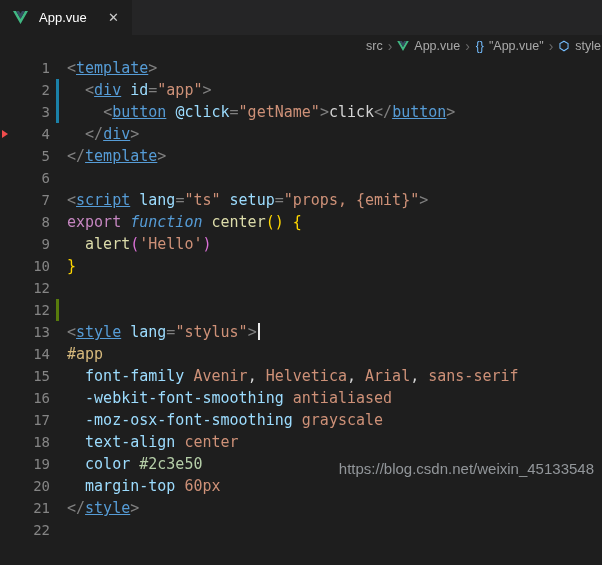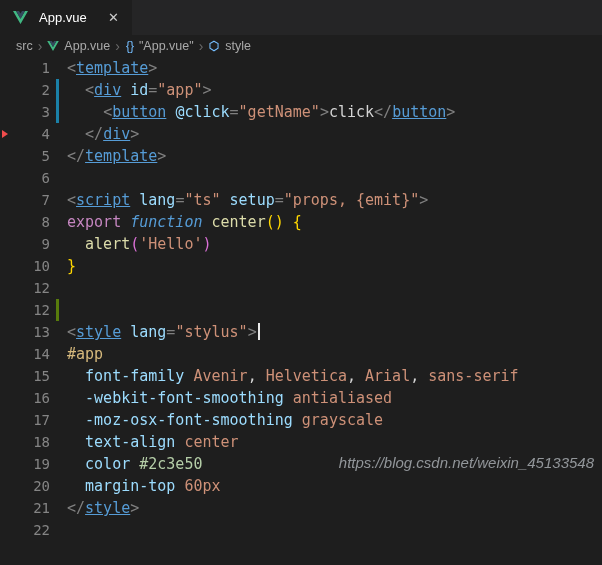--- a/index.html
+++ b/index.html
@@ -17,21 +17,21 @@
     display: flex; align-items: center; width: 132px; padding: 0 10px 0 12px;
     background: var(--tab-active-bg, #1e1e1e); color: var(--tab-fg, #ffffff);
     font-size: 13px; gap: 7px; cursor: pointer;
   }
   .tab-label { flex: 1; white-space: nowrap; }
   .tab-close { color: #cccccc; font-size: 13px; padding: 1px 3px; border-radius: 3px; }
 
   
   .breadcrumb {
     display: flex; align-items: center; height: 22px; padding-left: 15px;
-    font-size: 12.5px; color: var(--breadcrumb-fg, #a9a9a9); background: var(--bg, #1e1e1e);
+    font-size: 12.5px; color: var(--breadcrumb-fg, #a9a9a9); background: var(--bg, #1e1e1e); justify-content: flex-end;
   }
   .crumb { padding: 0 1px; cursor: pointer; white-space: pre; }
   .crumb-sep { color: #6a6a6a; font-size: 14px; padding: 0 4px; line-height: 1; }
   .crumb-icon { display: flex; align-items: center; margin: 0 4px 0 1px; }
   .crumb-braces { color: var(--symbol-icon, #75beff); margin: 0 4px 0 2px; font-size: 12px; }
 
   
   .editor { font-family: "DejaVu Sans Mono", "Liberation Mono", monospace; font-size: 15px; }
   .code-line { display: flex; height: 22px; line-height: 22px; }
   .glyph-margin { flex: none; width: 12px; position: relative; }
@@ -54,21 +54,21 @@
   .tk-kw2   { color: var(--kw2, #569cd6); font-style: italic; }
   .tk-fn    { color: var(--fn, #dcdcaa); }
   .tk-text  { color: var(--fg, #d4d4d4); }
   .tk-const { color: var(--const, #b5cea8); }
   .tk-idsel { color: var(--idsel, #d7ba7d); }
   .tk-brk1  { color: var(--brk1, #ffd700); }
   .tk-brk2  { color: var(--brk2, #da70d6); }
   .cursor { display: inline-block; width: 2px; height: 17px; background: #eaeaea; vertical-align: -3px; margin-left: 1px; }
 
   
-  .watermark { position: absolute; right: 8px; bottom: 22px; color: var(--watermark, #92969a); font-size: 15px; font-style: italic; }
+  .watermark { position: absolute; right: 8px; bottom: 16px; color: var(--watermark, #92969a); font-size: 15px; }
 
   .vue-outer { fill: var(--vue-green, #41b883); }
   .vue-inner { fill: var(--vue-dark, #35495e); }
   .hex-icon  { stroke: var(--symbol-icon, #75beff); fill: none; stroke-width: 1.4; }
 </style>
 </head>
 <body>
 
 <div class="window">
 

